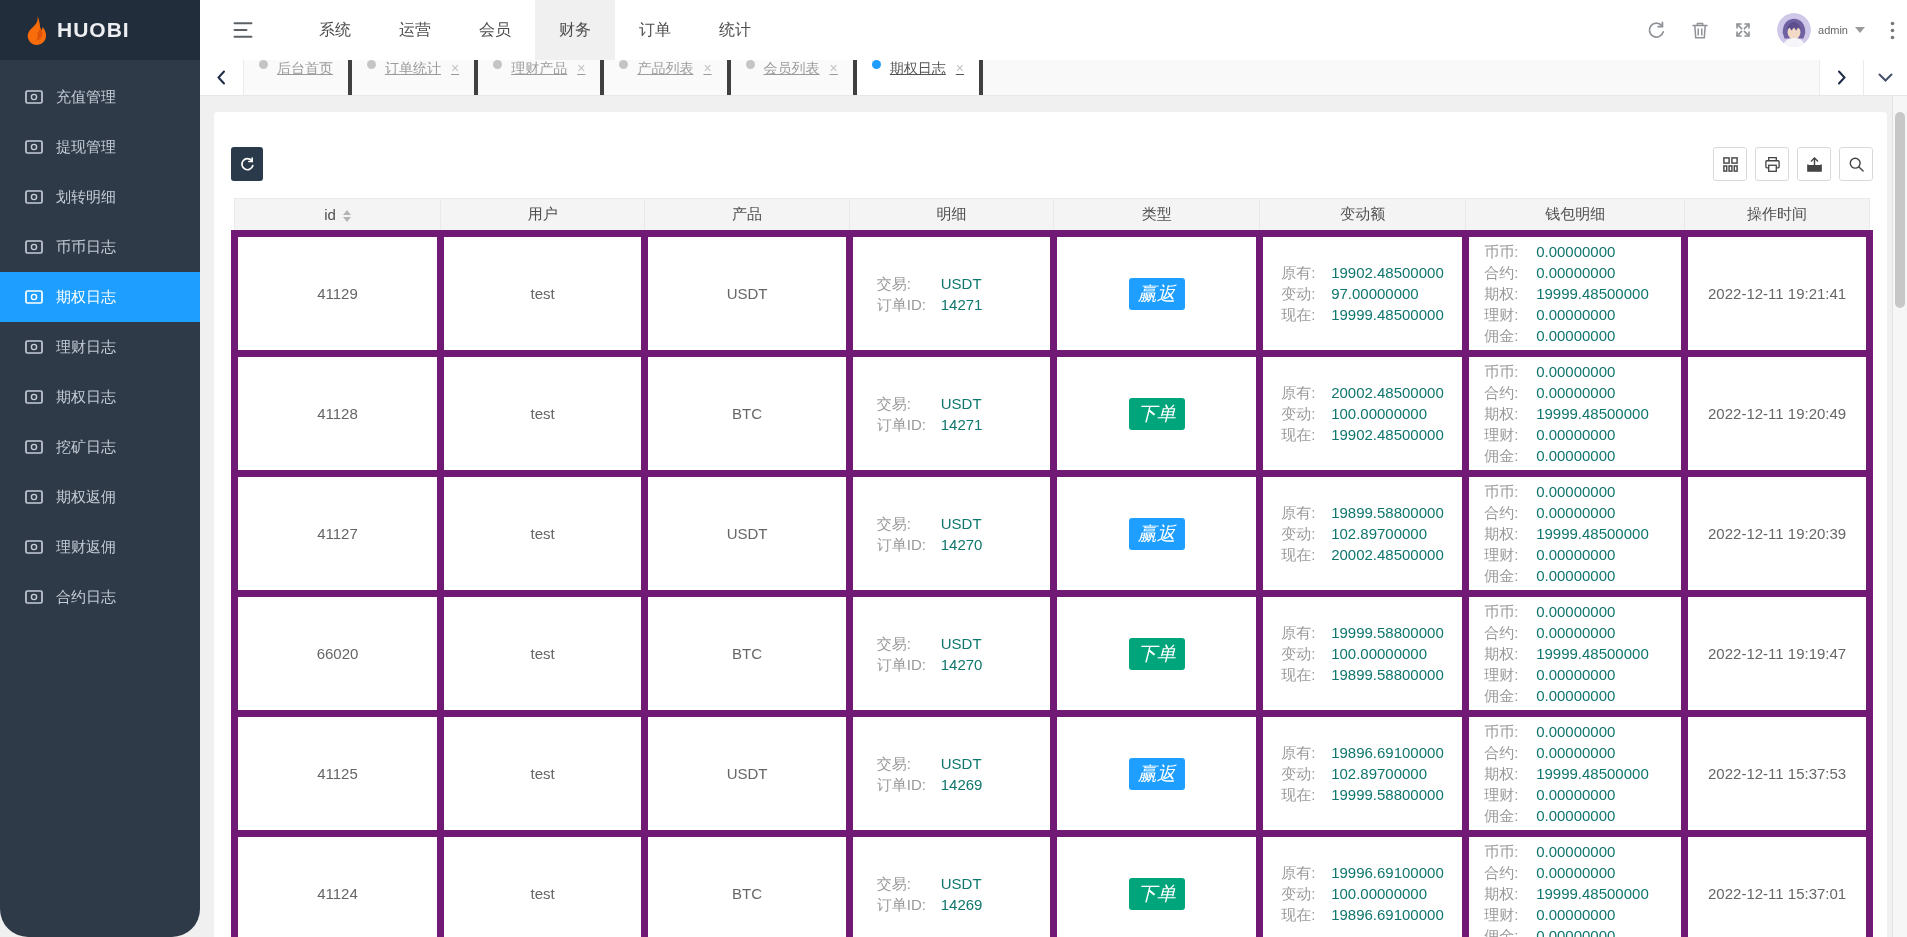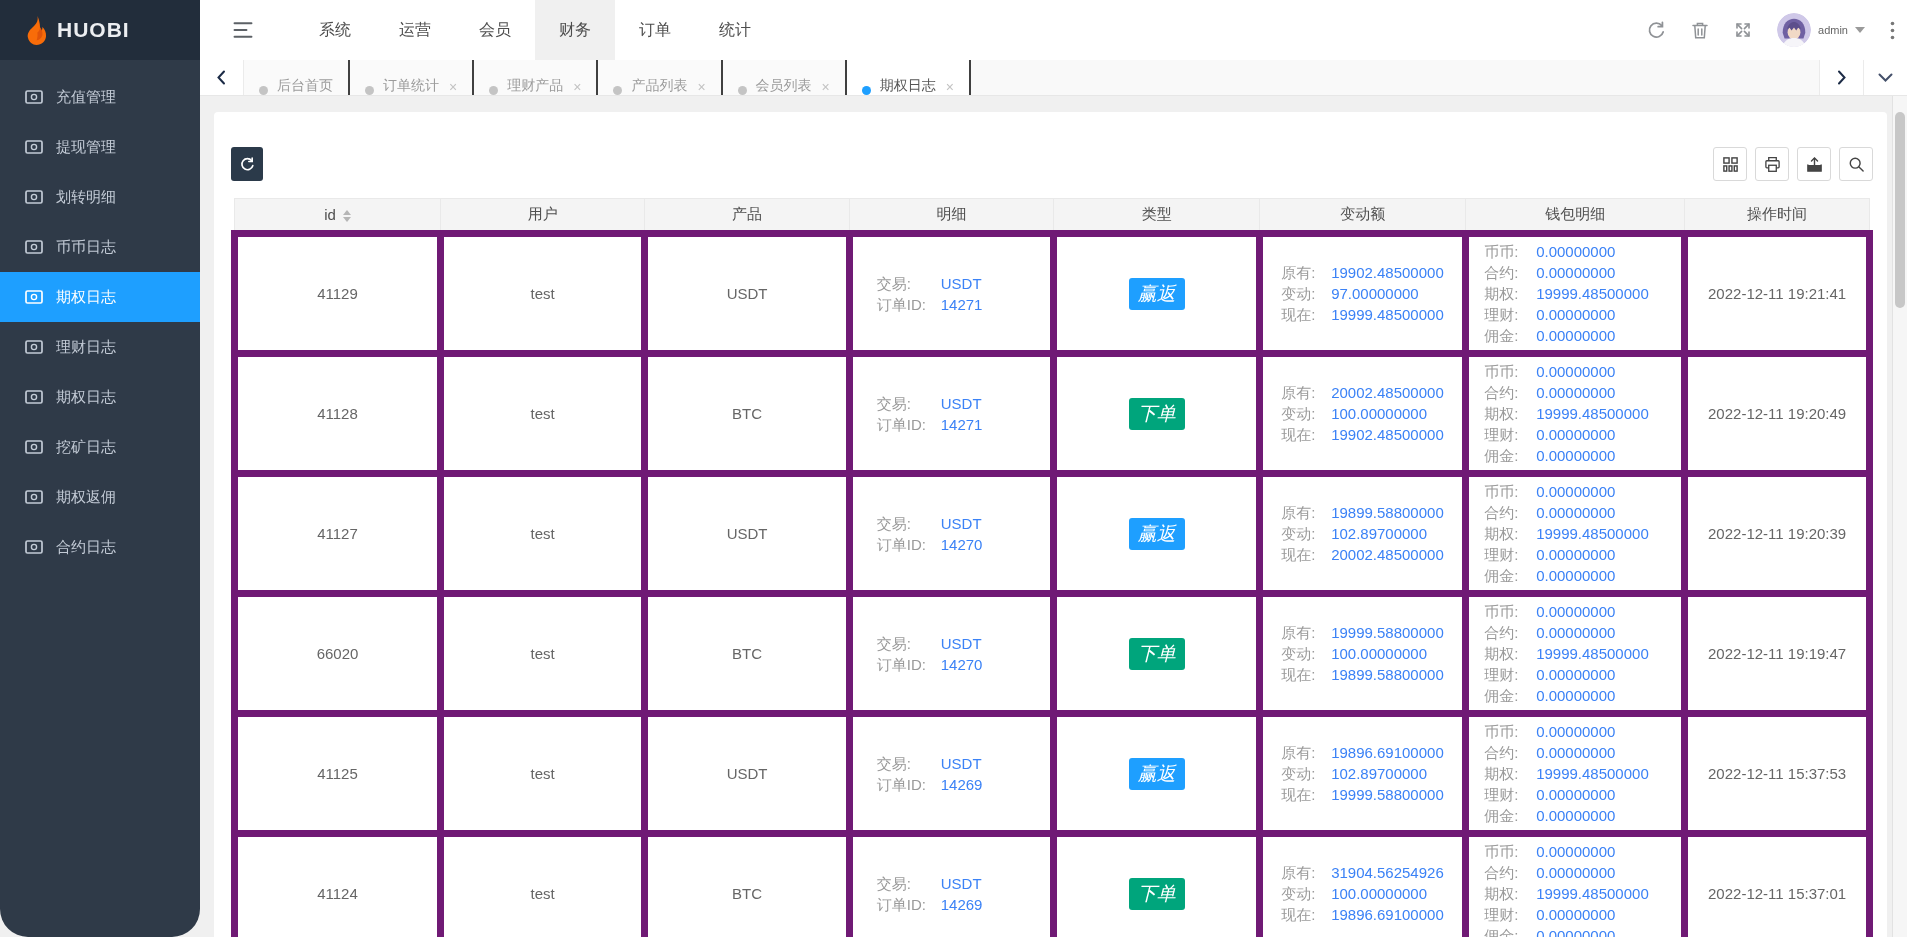--- a/index.html
+++ b/index.html
@@ -30,22 +30,22 @@
   .tb-icon { display:flex; align-items:center; cursor:pointer; color:#8f9296; }
   .avatar { width:34px; height:34px; border-radius:50%; overflow:hidden; flex:0 0 34px; cursor:pointer; }
   .admin-wrap { display:flex; align-items:center; gap:7px; cursor:pointer; }
   .admin-name { font-size:11px; color:#666; }
   .caret-down { width:0; height:0; border-left:5px solid transparent; border-right:5px solid transparent; border-top:6px solid #9a9a9a; }
 
   
   .tabbar { height:36px; background:#f9f9f9; border-bottom:1px solid #e7e7e7; display:flex; align-items:stretch; flex:0 0 36px; }
   .tab-nav-btn { width:44px; background:#fff; border-right:1px solid #ebebeb; display:flex; align-items:center; justify-content:center; cursor:pointer; color:#1c2b46; }
   .tabs { display:flex; }
-  .tab { display:flex; align-items:flex-end; gap:9px; padding:0 15px; border-right:2px solid #404040;
-    font-size:14px; color:#9b9b9b; background:#fafafa; cursor:pointer; white-space:nowrap; }
+  .tab { display:flex; align-items:flex-start; gap:9px; padding:0 15px; border-right:4px solid #404040;
+    font-size:14px; color:#9b9b9b; background:#fafafa; cursor:pointer; white-space:nowrap;text-decoration:underline; }
   .tab.active { background:#fff; color:#555; }
   .tab .dot { width:9px; height:9px; border-radius:50%; background:#c4c4c4; }
   .tab.active .dot { background:#1E9FFF; }
   .tab .tab-close { color:#c2c2c2; font-size:14px; margin-left:1px; }
   .tabbar-right { margin-left:auto; display:flex; }
   .tabbar-right .tab-nav-btn { border-right:none; border-left:1px solid #ebebeb; }
 
   
   .content { flex:1; padding:16px 20px 0 14px; overflow:hidden; }
   .card { background:#fff; border-radius:4px; height:120%; padding:35px 14px 0 17px; }
@@ -60,21 +60,21 @@
   table { width:100%; border-collapse:collapse; table-layout:fixed; }
   th { background:#f4f4f4; height:35px; font-weight:400; font-size:15px; color:#4f4f4f;
     border:1px solid #e9e9e9; text-align:center; }
   td { border:7px solid #701a75; font-size:15px; color:#666; text-align:center;
     vertical-align:middle; height:112px; padding:4px 0; }
   .sort-group { display:inline-flex; flex-direction:column; gap:2px; margin-left:7px; vertical-align:middle; }
   .sort-up { width:0;height:0;border-left:4px solid transparent;border-right:4px solid transparent;border-bottom:5px solid #b5b5b5; }
   .sort-dn { width:0;height:0;border-left:4px solid transparent;border-right:4px solid transparent;border-top:5px solid #b5b5b5; }
   .kv { display:flex; line-height:21px; text-align:left; }
   .kv .k { color:#9a9a9a; flex:0 0 52px; }
-  .kv .v { color:#3b82f6; }
+  .kv .v { color:#0f766e; }
   .td-detail .cellbox { padding-left:24px; }
   .td-detail .kv .k { flex-basis:64px; }
   .td-change .cellbox { padding-left:18px; }
   .td-change .kv .k { flex-basis:50px; }
   .td-wallet .cellbox { padding-left:15px; }
   .td-wallet .kv .k { flex-basis:52px; }
   .badge { display:inline-block; padding:3px 9px; border-radius:3px; color:#fff; font-size:19px; cursor:default;font-style:italic; }
 
   
   .scrollbar { position:absolute; top:96px; right:0; bottom:0; width:15px; background:#f6f6f6; border-left:1px solid #e2e2e2; }
@@ -181,20 +181,29 @@
   <div class="menu-item">
     <span class="mi-icon">
       <svg width="18" height="14" viewBox="0 0 18 14" fill="none" stroke="currentColor">
         <rect x="1" y="1" width="16" height="12" rx="1.5" stroke-width="1.7"></rect>
         <circle cx="9" cy="7" r="2.6" stroke-width="1.4"></circle>
       </svg>
     </span>
     <span class="mi-label">期权返佣</span>
   </div>
 
+  <div class="menu-item">
+    <span class="mi-icon">
+      <svg width="18" height="14" viewBox="0 0 18 14" fill="none" stroke="currentColor">
+        <rect x="1" y="1" width="16" height="12" rx="1.5" stroke-width="1.7"></rect>
+        <circle cx="9" cy="7" r="2.6" stroke-width="1.4"></circle>
+      </svg>
+    </span>
+    <span class="mi-label">理财返佣</span>
+  </div>
 
   <div class="menu-item">
     <span class="mi-icon">
       <svg width="18" height="14" viewBox="0 0 18 14" fill="none" stroke="currentColor">
         <rect x="1" y="1" width="16" height="12" rx="1.5" stroke-width="1.7"></rect>
         <circle cx="9" cy="7" r="2.6" stroke-width="1.4"></circle>
       </svg>
     </span>
     <span class="mi-label">合约日志</span>
   </div>
@@ -709,21 +718,21 @@
                       <span class="k">订单ID:</span>
                       <span class="v">14269</span>
                     </div>
                   </div>
                 </td>
     <td class="td-type"><span class="badge" style="background: rgb(0, 165, 124);">下单</span></td>
     <td class="td-change">
                   <div class="cellbox">
                     <div class="kv">
                       <span class="k">原有:</span>
-                      <span class="v">31904.56254926</span>
+                      <span class="v">19996.69100000</span>
                     </div>
                     <div class="kv">
                       <span class="k">变动:</span>
                       <span class="v">100.00000000</span>
                     </div>
                     <div class="kv">
                       <span class="k">现在:</span>
                       <span class="v">19896.69100000</span>
                     </div>
                   </div>

